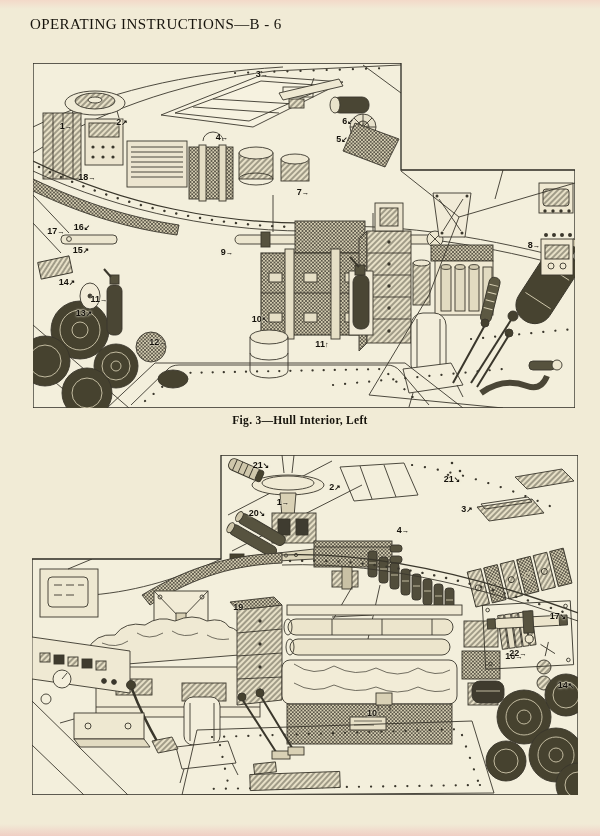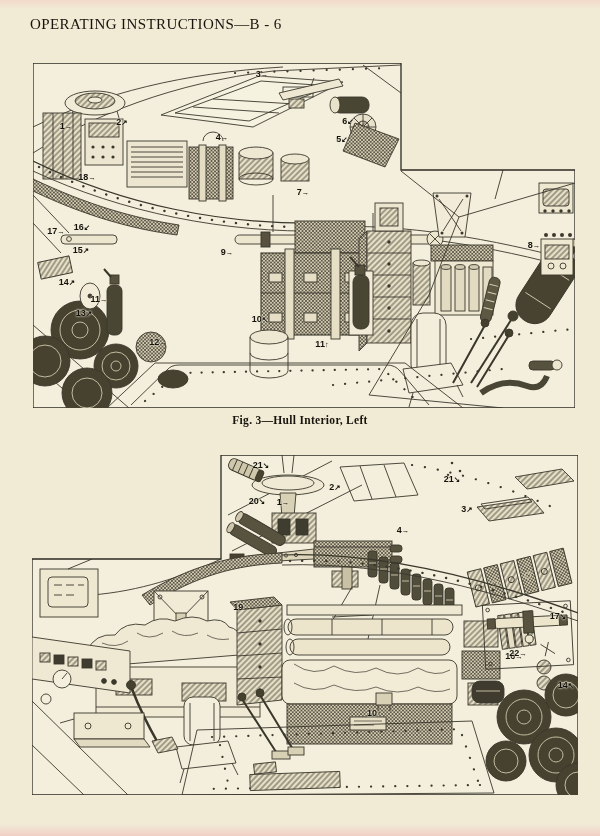--- a/index.html
+++ b/index.html
@@ -506,21 +506,21 @@
           <path d="M188,290 L196,328 M430,280 L446,326" stroke-dasharray="0.1 12" stroke-width="2.2" stroke-linecap="round"></path>
           <path d="M0,246 L96,340 M0,290 L52,340"></path>
           <rect x="218" y="318" width="90" height="16" fill="url(#bH)" transform="rotate(-2 263 326)"></rect>
         </g>
       </g>
     </svg>
     <div class="callouts">
         <span class="callout" style="left: 229px; top: 10px;">21<span class="arr">↘</span></span>
         <span class="callout" style="left: 303px; top: 32px;">2<span class="arr">↗</span></span>
         <span class="callout" style="left: 251px; top: 47px;">1<span class="arr">→</span></span>
-        <span class="callout" style="left: 225px; top: 46px;">20<span class="arr">↘</span></span>
+        <span class="callout" style="left: 225px; top: 58px;">20<span class="arr">↘</span></span>
         <span class="callout" style="left: 420px; top: 24px;">21<span class="arr">↘</span></span>
         <span class="callout" style="left: 435px; top: 54px;">3<span class="arr">↗</span></span>
         <span class="callout" style="left: 371px; top: 75px;">4<span class="arr">→</span></span>
         <span class="callout" style="left: 210px; top: 152px;">19<span class="arr">→</span></span>
         <span class="callout" style="left: 342px; top: 258px;">10<span class="arr">↑</span></span>
         <span class="callout" style="left: 482px; top: 169px; margin-top: 32px;">16<span class="arr">→</span></span>
         <span class="callout" style="left: 526px; top: 161px;">17<span class="arr">↘</span></span>
         <span class="callout" style="left: 486px; top: 198px;">22<span class="arr">→</span></span>
         <span class="callout" style="left: 534px; top: 230px;">14<span class="arr">↖</span></span>
       </div>

